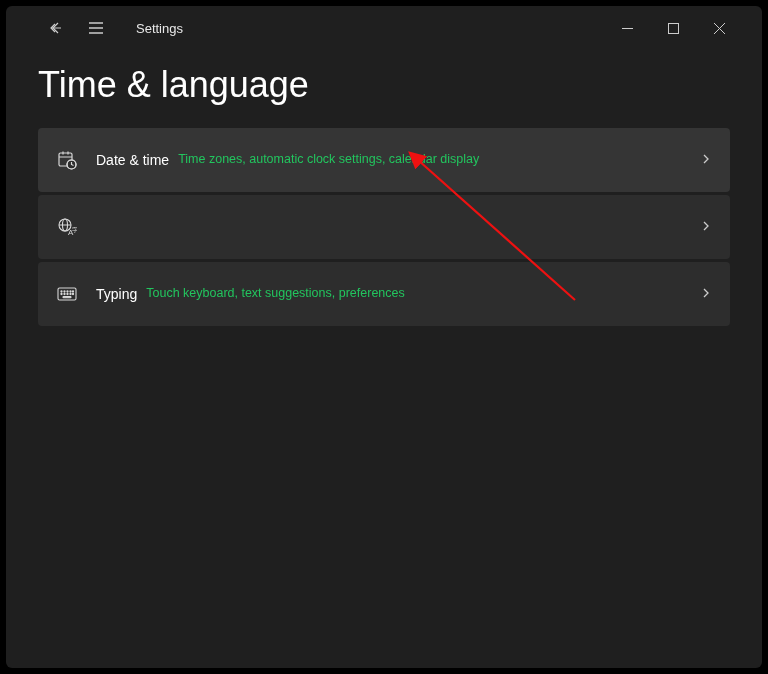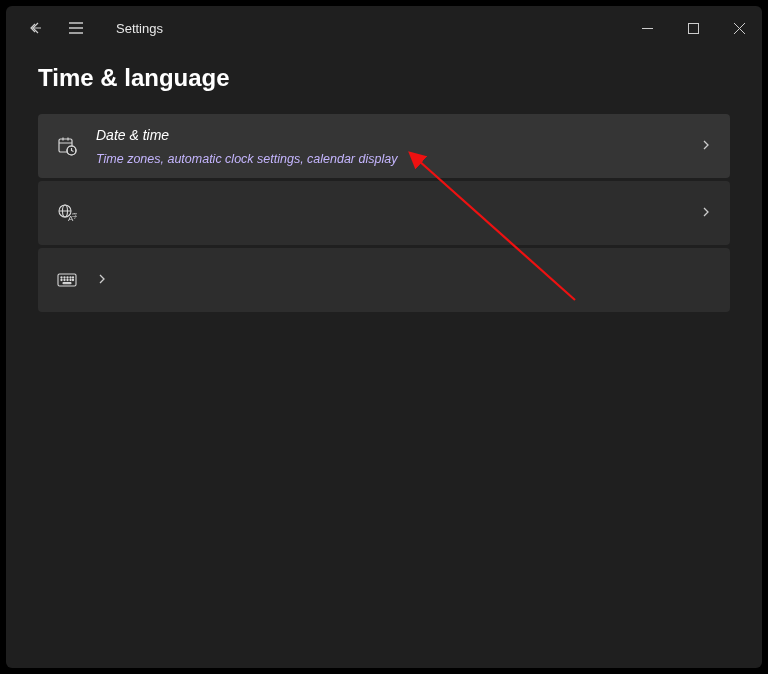--- a/index.html
+++ b/index.html
@@ -20,21 +20,21 @@
       background: #1f1f1f;
       border-radius: 6px;
       display: flex;
       flex-direction: column;
       overflow: hidden;
     }
     .titlebar {
       height: 44px;
       display: flex;
       align-items: center;
-      padding: 0 0;
+      padding: 0 20px;
       justify-content: space-between;
     }
     .titlebar-left {
       display: flex;
       align-items: center;
       gap: 12px;
       padding-left: 16px;
     }
     .back-btn, .menu-btn {
       width: 28px;
@@ -62,22 +62,22 @@
       justify-content: center;
       color: #ccc;
       cursor: pointer;
     }
     .content {
       padding: 14px 32px 0 32px;
       flex: 1;
     }
     .page-title {
       color: #fff;
-      font-size: 24px;
-      font-weight: 700;
+      font-size: 36px;
+      font-weight: 400;
       margin-bottom: 22px;
     }
     .settings-list {
       display: flex;
       flex-direction: column;
       gap: 3px;
     }
     .settings-card {
       background: #2d2d2d;
       border-radius: 4px;
@@ -96,31 +96,30 @@
       height: 22px;
       display: flex;
       align-items: center;
       justify-content: center;
       color: #d8d8d8;
       flex-shrink: 0;
     }
     .card-text {
       flex: 1;
       display: flex;
-      flex-direction: column;
+      flex-direction: row;
       gap: 9px;
-      font-style: italic;
     }
     .card-title {
       color: #fff;
       font-size: 14px;
       font-weight: 400;
     }
     .card-subtitle {
-      color: #c4b5fd;
+      color: #22c55e;
       font-size: 12.5px;
     }
     .card-chevron {
       color: #ccc;
       flex-shrink: 0;
     }
     .arrow-annotation {
       position: absolute;
       pointer-events: none;
       z-index: 100;
@@ -227,20 +226,24 @@
             <circle cx="13.5" cy="5.5" r="0.6" fill="currentColor"></circle>
             <circle cx="16" cy="5.5" r="0.6" fill="currentColor"></circle>
             <circle cx="4.5" cy="8" r="0.6" fill="currentColor"></circle>
             <circle cx="7.5" cy="8" r="0.6" fill="currentColor"></circle>
             <circle cx="10.5" cy="8" r="0.6" fill="currentColor"></circle>
             <circle cx="13.5" cy="8" r="0.6" fill="currentColor"></circle>
             <circle cx="16" cy="8" r="0.6" fill="currentColor"></circle>
             <rect x="6" y="10.5" width="8" height="1.3" rx="0.6" fill="currentColor"></rect>
           </svg>
         </div>
+        <div class="card-text">
+          <div class="card-title">Typing</div>
+          <div class="card-subtitle">Touch keyboard, text suggestions, preferences</div>
+        </div>
         <div class="card-chevron">
           <svg width="12" height="12" viewBox="0 0 12 12" fill="none" stroke="currentColor" stroke-width="1.3">
             <path d="M4 2 L8 6 L4 10"></path>
           </svg>
         </div>
       </div>
 
 
     </div>
   </div>

